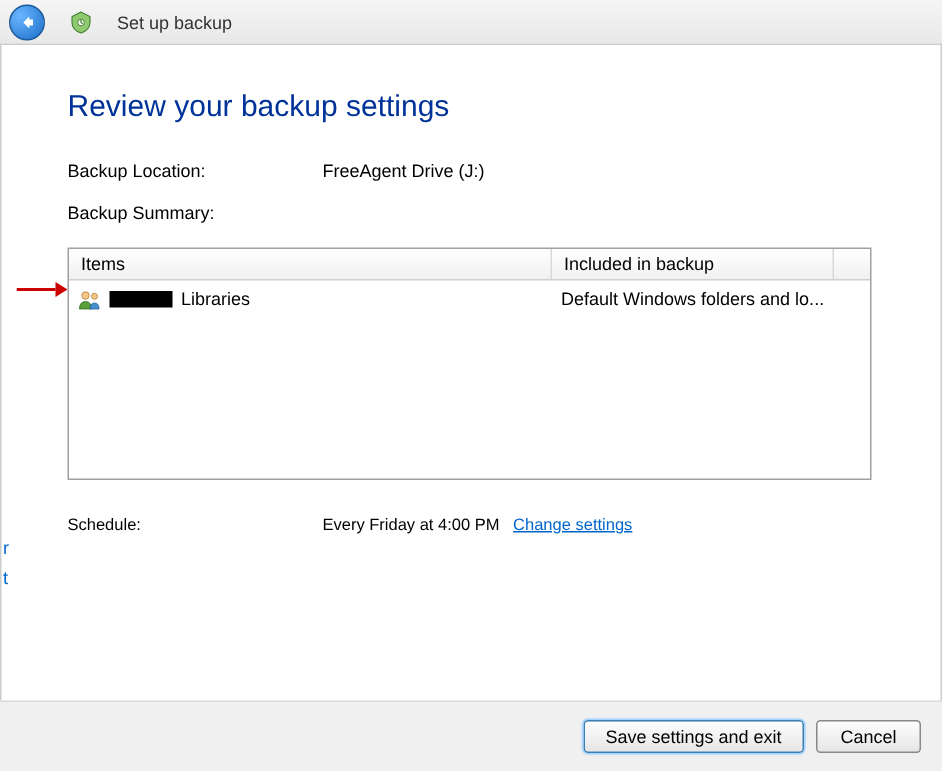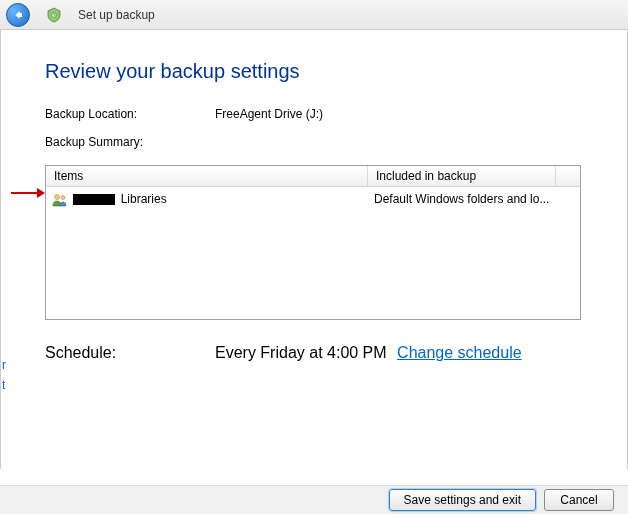--- a/index.html
+++ b/index.html
@@ -121,21 +121,21 @@
     .redact {
       display: inline-block;
       width: 42px;
       height: 11px;
       background: #000;
       vertical-align: middle;
       margin-right: 2px;
     }
     .schedule-row {
       display: flex;
-      font-size: 16px;
+      font-size: 11px;
     }
     .schedule-row .field-label {
       width: 170px;
     }
     .link {
       color: #0066cc;
       text-decoration: underline;
       cursor: pointer;
       margin-left: 6px;
     }
@@ -152,21 +152,21 @@
       top: 355px;
       font-size: 12px;
       color: #0066cc;
       line-height: 20px;
     }
     .footer {
       position: absolute;
       bottom: 0;
       left: 0;
       right: 0;
-      height: 29px;
+      height: 47px;
       background: #f0f0f0;
       border-top: 1px solid #ddd;
       display: flex;
       align-items: center;
       justify-content: flex-end;
       padding: 0 14px;
       gap: 8px;
     }
     .btn {
       font-family: "Segoe UI", Tahoma, sans-serif;
@@ -236,21 +236,21 @@
         <span>Libraries</span>
       </div>
       <div class="col col-included">Default Windows folders and lo...</div>
     </div>
   </div>
 
   <div class="schedule-row">
     <div class="field-label">Schedule:</div>
     <div>
       <span>Every Friday at 4:00 PM</span>
-      <span class="link">Change schedule</span>
+      <span class="link">Change settings</span>
     </div>
   </div>
 </div>
 
 <svg class="arrow-annot" viewBox="0 0 34 12">
   <line x1="0" y1="6" x2="26" y2="6" stroke="#cc0000" stroke-width="2"></line>
   <polygon points="26,1 34,6 26,11" fill="#cc0000"></polygon>
 </svg>
 
 <div class="left-fragments">

